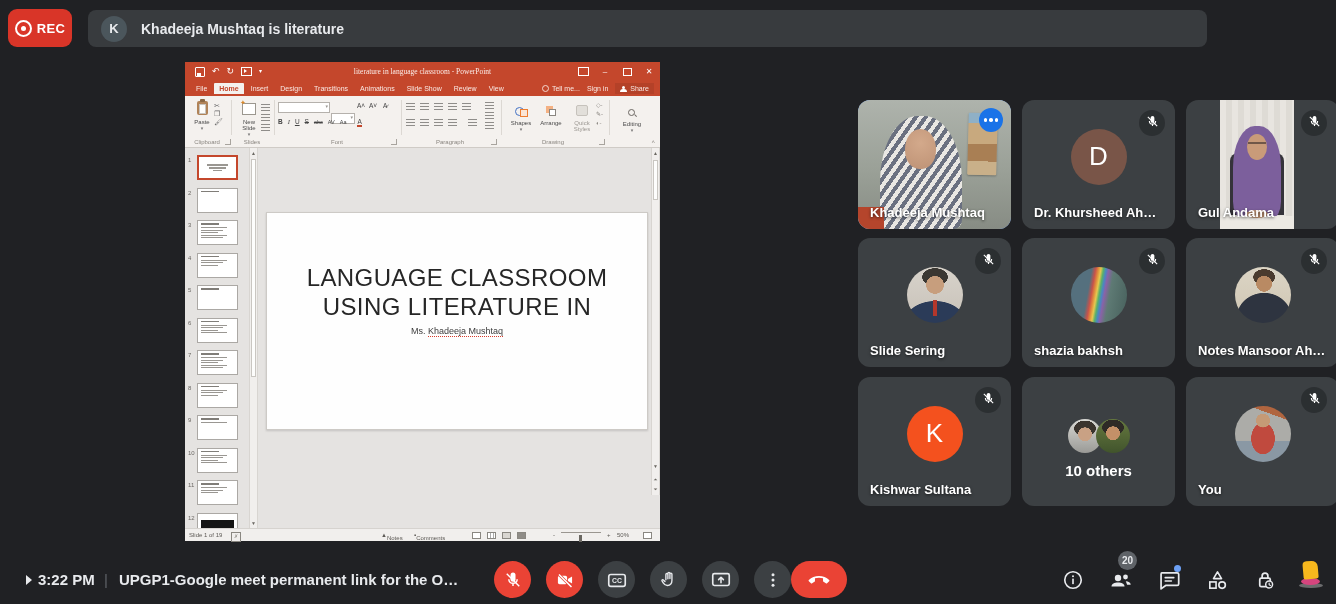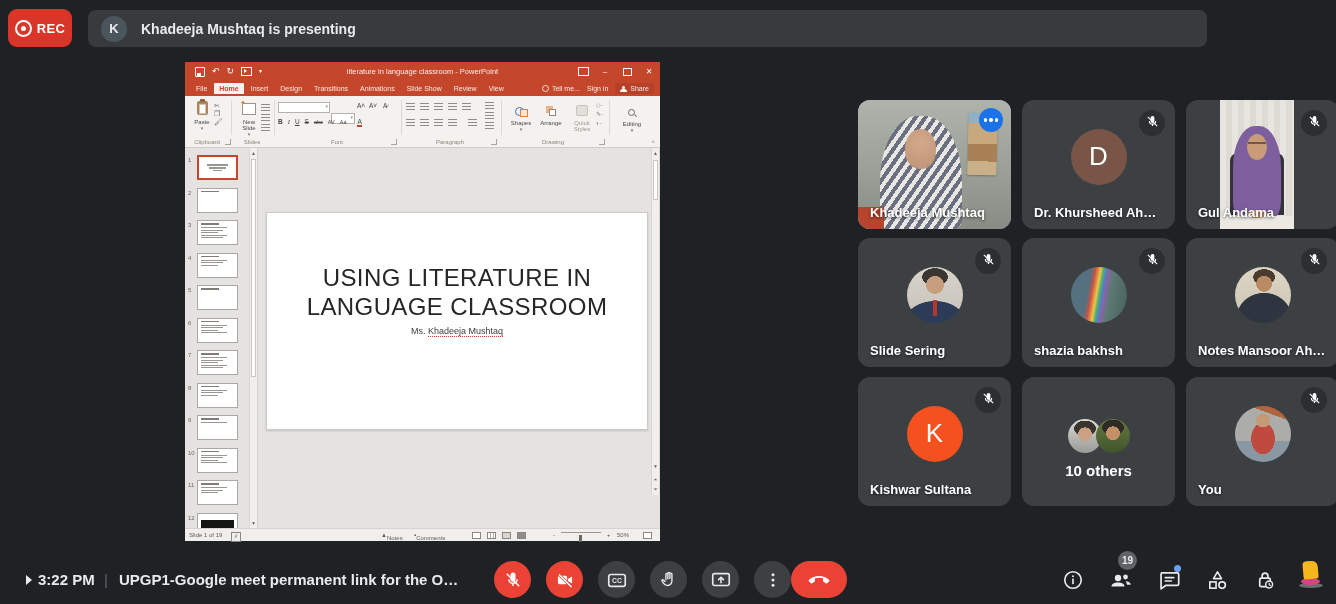--- a/index.html
+++ b/index.html
@@ -23,21 +23,21 @@
   .ppt{left:185px;top:62px;width:475px;height:479px;background:#E5E3E1;font-family:"Liberation Sans",sans-serif;}
   .ppt-titlebar{left:0;top:0;width:100%;height:19px;background:var(--ppt-orange,#C4472C);
     display:flex;align-items:center;color:#fff;}
   .qat{display:flex;align-items:center;gap:7px;padding-left:10px;font-size:9px;}
   .qat .g{line-height:9px;}
   .saveicon{width:8px;height:8px;border:1px solid #fff;border-radius:1px;position:relative;}
   .saveicon:after{content:"";position:absolute;left:1px;bottom:0;width:4px;height:3px;background:#fff;}
   .ssicon{width:9px;height:7px;border:1px solid #fff;position:relative;}
   .ssicon:after{content:"";position:absolute;left:2px;top:1px;border-left:3px solid #fff;border-top:2px solid transparent;border-bottom:2px solid transparent;}
   .ppt-title{position:absolute;left:0;right:0;top:0;height:19px;display:flex;align-items:center;justify-content:center;
-    font-size:7.5px;color:#FBEDE9;pointer-events:none;}
+    font-size:7.5px;color:#FBEDE9;pointer-events:none;font-family:Liberation Serif, serif;}
   .winbtns{margin-left:auto;display:flex;align-items:center;height:100%;}
   .winbtns .wb{width:22px;height:100%;display:flex;align-items:center;justify-content:center;font-size:8px;color:#fff;}
   .ribbonopts{width:9px;height:7px;border:1px solid #fff;position:relative;}
   .maxicon{width:7px;height:6px;border:1px solid #fff;}
   .ppt-menubar{left:0;top:19px;width:100%;height:15px;background:var(--ppt-orange,#C4472C);
     display:flex;align-items:center;font-size:7px;color:#FAE9E4;}
   .ppt-tab{padding:2px 5px;margin:0 1px;}
   .ppt-tab.active{background:#F4F1EE;color:var(--ppt-orange,#C4472C);font-weight:700;border-radius:1px 1px 0 0;}
   .menu-right{margin-left:auto;display:flex;align-items:center;gap:7px;padding-right:6px;font-size:7px;}
   .bulb{width:5px;height:5px;border:1px solid #F6D9D0;border-radius:50%;}
@@ -189,21 +189,21 @@
 <body>
 
 <div class="abs rec-badge">
   <span class="rec-ring">
       <span class="rec-dot"></span>
     </span>
   <span class="rec-text">REC</span>
 </div>
 <div class="abs presenter-pill">
   <span class="presenter-avatar">K</span>
-  <span class="presenter-text">Khadeeja Mushtaq is presenting</span>
+  <span class="presenter-text">Khadeeja Mushtaq is literature</span>
 </div>
 
 <div class="abs ppt">
 
   <div class="abs ppt-titlebar">
     <div class="qat">
       <span class="saveicon"></span>
       <span class="g">↶</span>
       <span class="g">↻</span>
       <span class="ssicon"></span>
@@ -456,22 +456,22 @@
 
   <div class="abs vscroll" style="left:64px;top:86px;width:9px;height:380px;">
     <span class="varrow" style="top:2px;">▲</span>
     <span class="vthumb" style="top:11px;height:218px;"></span>
     <span class="varrow" style="bottom:2px;">▼</span>
   </div>
 
   <div class="abs slide-area">
     <div class="slide-canvas">
       <div class="slide-title">
+        <div>LANGUAGE CLASSROOM</div>
         <div>USING LITERATURE IN</div>
-        <div>LANGUAGE CLASSROOM</div>
       </div>
       <div class="slide-subtitle">
         <span>Ms.</span>
         <span class="squiggle">Khadeeja Mushtaq</span>
       </div>
     </div>
   </div>
 
   <div class="abs vscroll" style="left:466px;top:86px;width:9px;height:347px;">
     <span class="varrow" style="top:2px;">▲</span>
@@ -687,21 +687,21 @@
     </svg>
 </div>
 <div class="abs bico" style="left:1109px;top:568px;">
   <svg width="24" height="24" viewBox="0 0 24 24">
       <circle cx="9" cy="10" r="3.2" fill="#E8EAED"></circle>
       <path d="M2.5 18.5c0-2.6 3-4 6.5-4s6.5 1.4 6.5 4z" fill="#E8EAED"></path>
       <circle cx="16.5" cy="9" r="2.4" fill="#E8EAED"></circle>
       <path d="M16.8 13.2c2.6.2 4.9 1.4 4.9 3.5h-3.6" fill="#E8EAED"></path>
     </svg>
 </div>
-<div class="badge19">19</div>
+<div class="badge19">20</div>
 <div class="abs bico" style="left:1157px;top:568px;">
   <svg width="23" height="23" viewBox="0 0 24 24">
       <path d="M4 4h16c.9 0 1.6.7 1.6 1.6v10c0 .9-.7 1.6-1.6 1.6H8l-4.8 3.6V5.6C3.2 4.7 3.3 4 4 4z" fill="none" stroke="#E8EAED" stroke-width="1.8" stroke-linejoin="round"></path>
       <path d="M7.5 9h9M7.5 12.6h6.5" stroke="#E8EAED" stroke-width="1.6" stroke-linecap="round"></path>
     </svg>
 </div>
 <div class="blue-dot"></div>
 <div class="abs bico" style="left:1205px;top:568px;">
   <svg width="23" height="23" viewBox="0 0 24 24">
       <path d="M12 3l4.2 7H7.8z" fill="none" stroke="#E8EAED" stroke-width="1.7" stroke-linejoin="round"></path>

